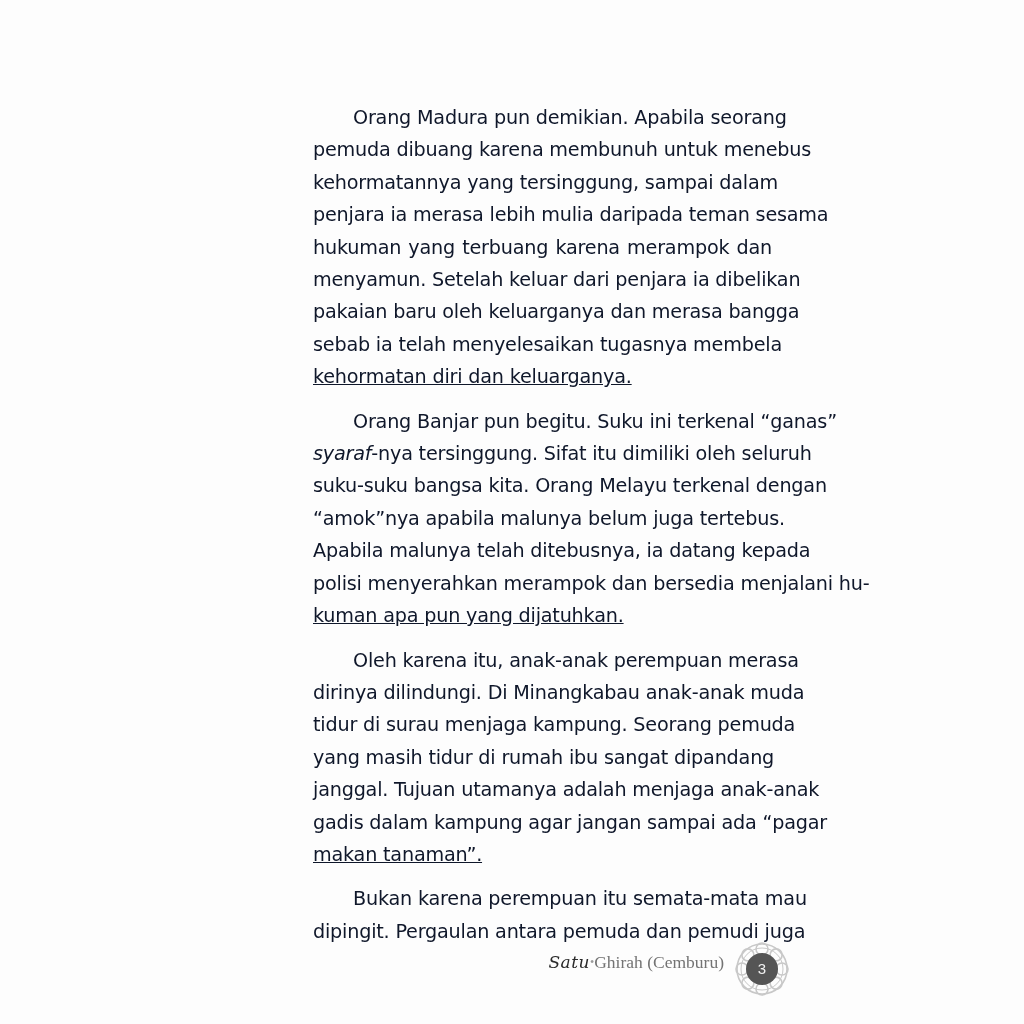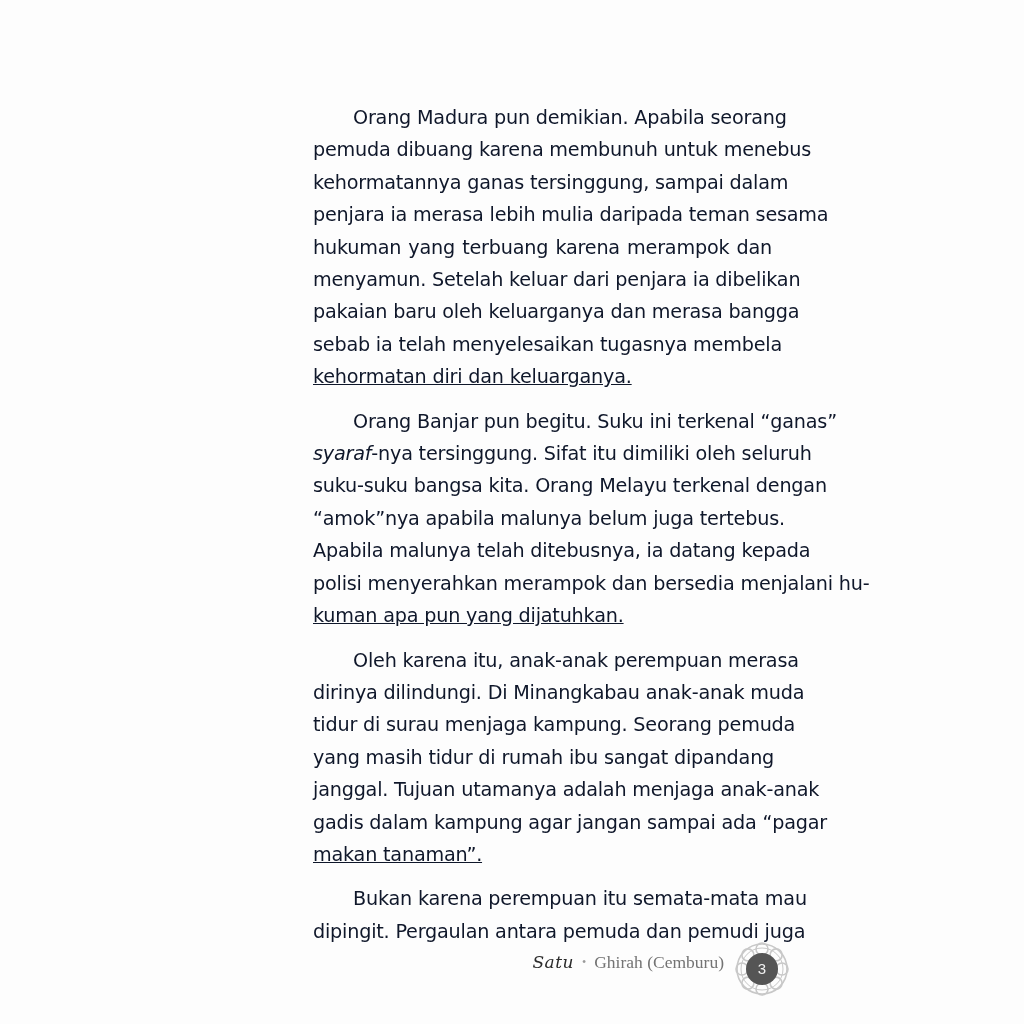--- a/index.html
+++ b/index.html
@@ -53,21 +53,21 @@
       top: 940px;
       width: 1024px;
       height: 50px;
     }
     .running-head {
       position: absolute;
       right: 300px;
       top: 12px;
       display: flex;
       align-items: baseline;
-      gap: 8px;
+      gap: 0;
       font-family: "Liberation Serif", serif;
       color: #3a3a3a;
       white-space: nowrap;
     }
     .chapter-word {
       font-family: "DejaVu Serif", serif;
       font-style: italic;
       font-size: 17px;
       letter-spacing: 0.5px;
       color: #2b2b2b;
@@ -108,21 +108,21 @@
 </head>
 <body>
 
 <div class="page">
 
   <div class="text-block">
 
     <div class="para">
       <span class="line first">Orang Madura pun demikian. Apabila seorang</span>
       <span class="line">pemuda dibuang karena membunuh untuk menebus</span>
-      <span class="line">kehormatannya ganas tersinggung, sampai dalam</span>
+      <span class="line">kehormatannya yang tersinggung, sampai dalam</span>
       <span class="line">penjara ia merasa lebih mulia daripada teman sesama</span>
       <span class="line">hukuman yang terbuang karena merampok dan</span>
       <span class="line">menyamun. Setelah keluar dari penjara ia dibelikan</span>
       <span class="line">pakaian baru oleh keluarganya dan merasa bangga</span>
       <span class="line">sebab ia telah menyelesaikan tugasnya membela</span>
       <span class="line end">kehormatan diri dan keluarganya.</span>
     </div>
 
     <div class="para">
       <span class="line first">Orang Banjar pun begitu. Suku ini terkenal “ganas”</span>

